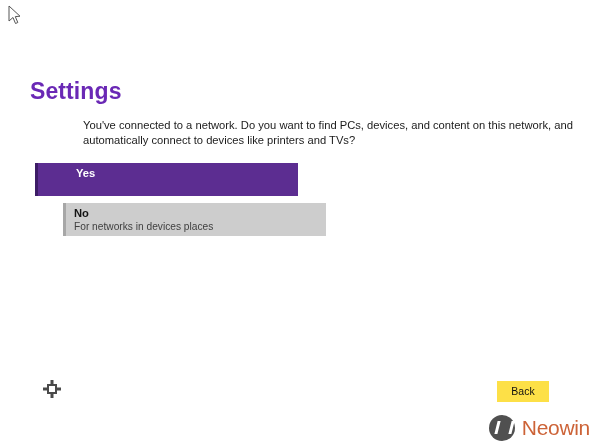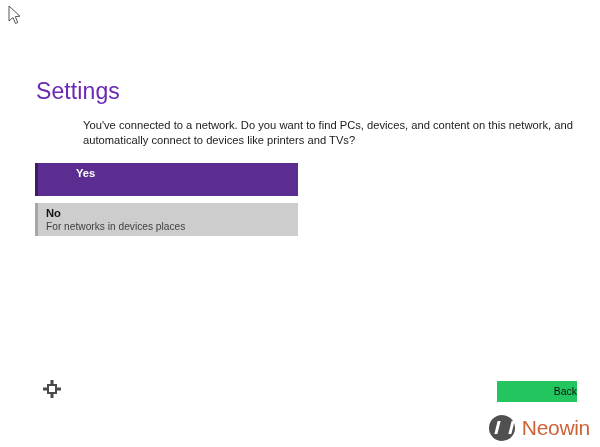--- a/index.html
+++ b/index.html
@@ -24,26 +24,26 @@
     position: absolute;
     left: 8px;
     top: 5px;
     width: 14px;
     height: 20px;
   }
 
   
   .page-title {
     position: absolute;
-    left: 36px;
+    left: 30px;
     top: 78px;
     font-size: 23px;
     color: #6a28b5;
     letter-spacing: 0.1px;
-    font-weight: 400;
+    font-weight: 700;
   }
 
   
   .description {
     position: absolute;
     left: 38px;
     top: 118px;
     width: 528px;
     font-size: 11.2px;
     line-height: 15px;
@@ -70,20 +70,21 @@
   .option.selected {
     background: #5c2d91;
     border-left-color: #3d1c66;
     padding-left: 38px;
   }
   .option.selected .opt-title { color: #ffffff; font-weight: bold; }
   .option.selected .opt-sub { color: #e6dcf2; }
   .option.plain {
     background: #cdcdcd;
     border-left-color: #a7a7a7;
+    margin-left: 28px;
   }
   .option.plain .opt-title { color: #141414; font-weight: bold; }
   .option.plain .opt-sub { color: #3f3f3f; }
   .opt-title {
     font-size: 11.2px;
     line-height: 13px;
     display: block;
   }
   .opt-sub {
     font-size: 10.2px;
@@ -98,29 +99,29 @@
     top: 380px;
     width: 18px;
     height: 18px;
   }
 
   
   .back-button {
     position: absolute;
     left: 497px;
     top: 381px;
-    width: 80px;
+    width: 52px;
     height: 21px;
-    background: #22c55e;
+    background: #fde047;
     border: none;
     color: #101010;
     font-family: "Liberation Sans", sans-serif;
     font-size: 10.5px;
     line-height: 21px;
-    text-align: right;
+    text-align: center;
     padding: 0;
     cursor: default;
   }
 
   
   .watermark {
     position: absolute;
     right: 10px;
     bottom: 6px;
     display: flex;

